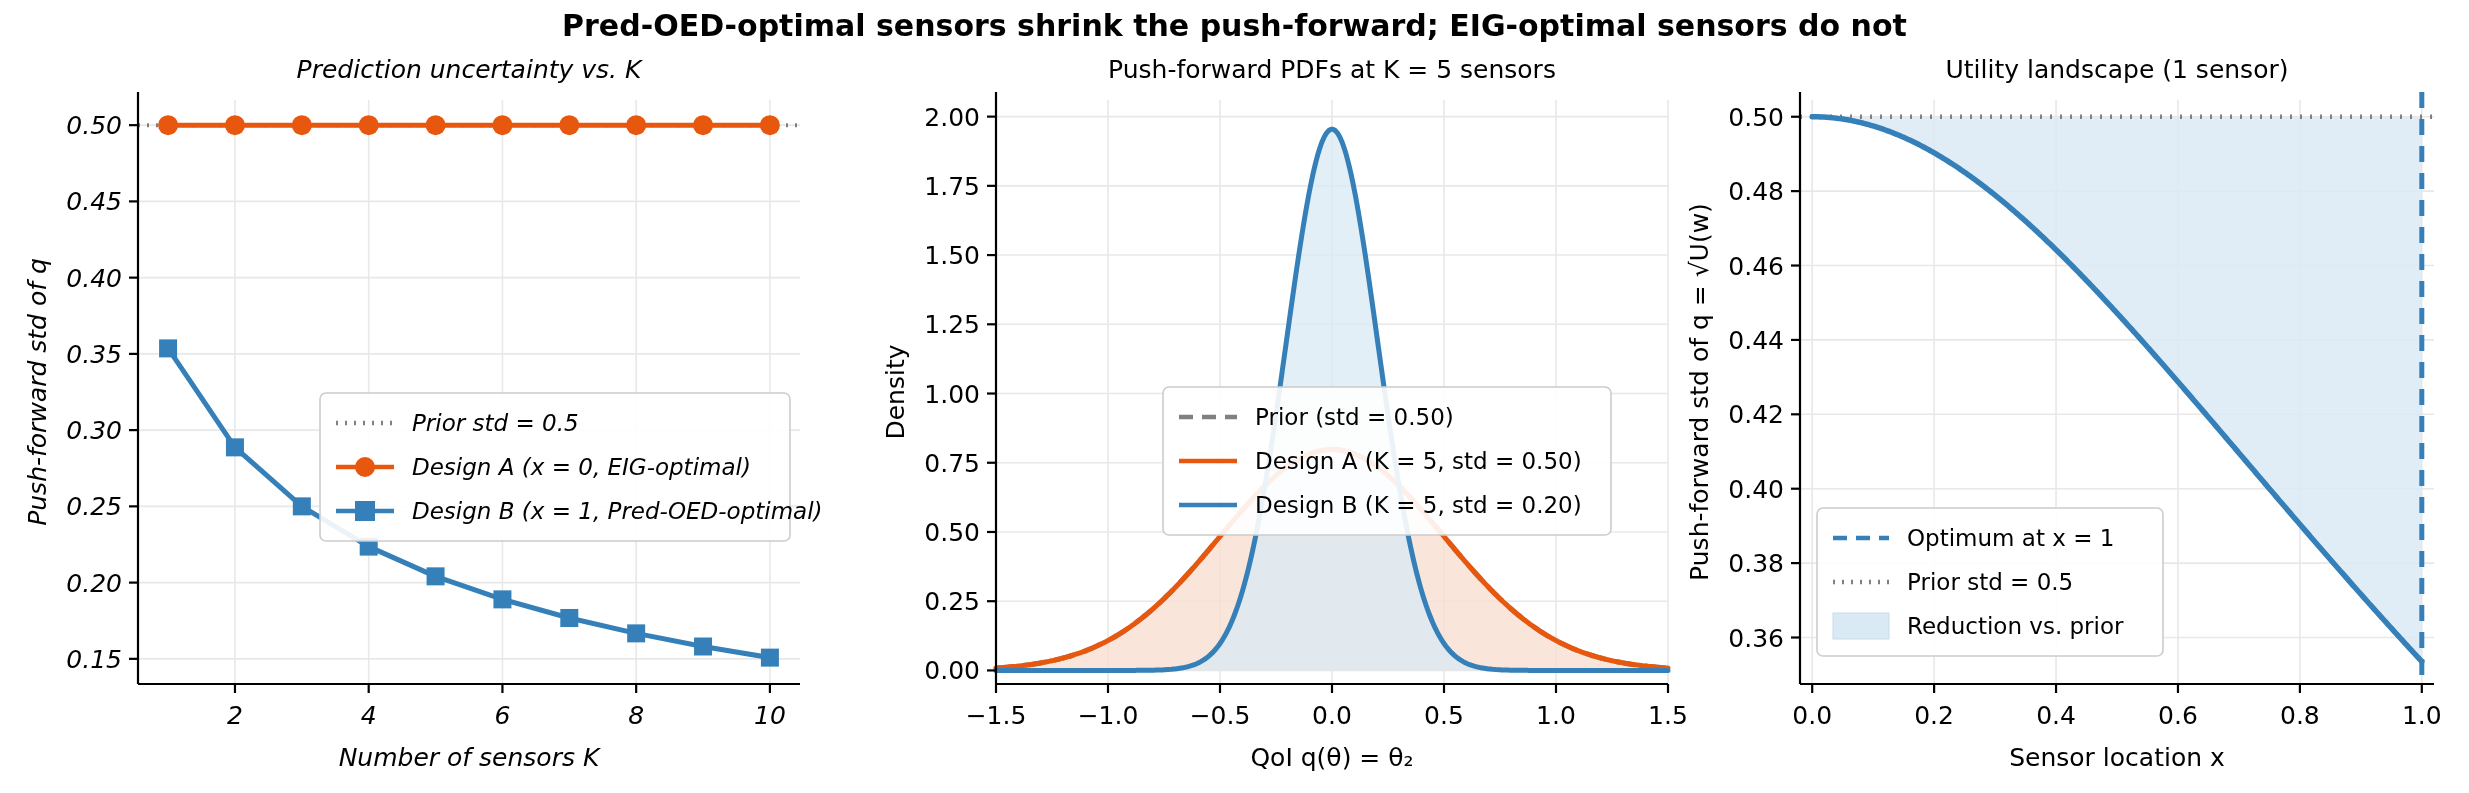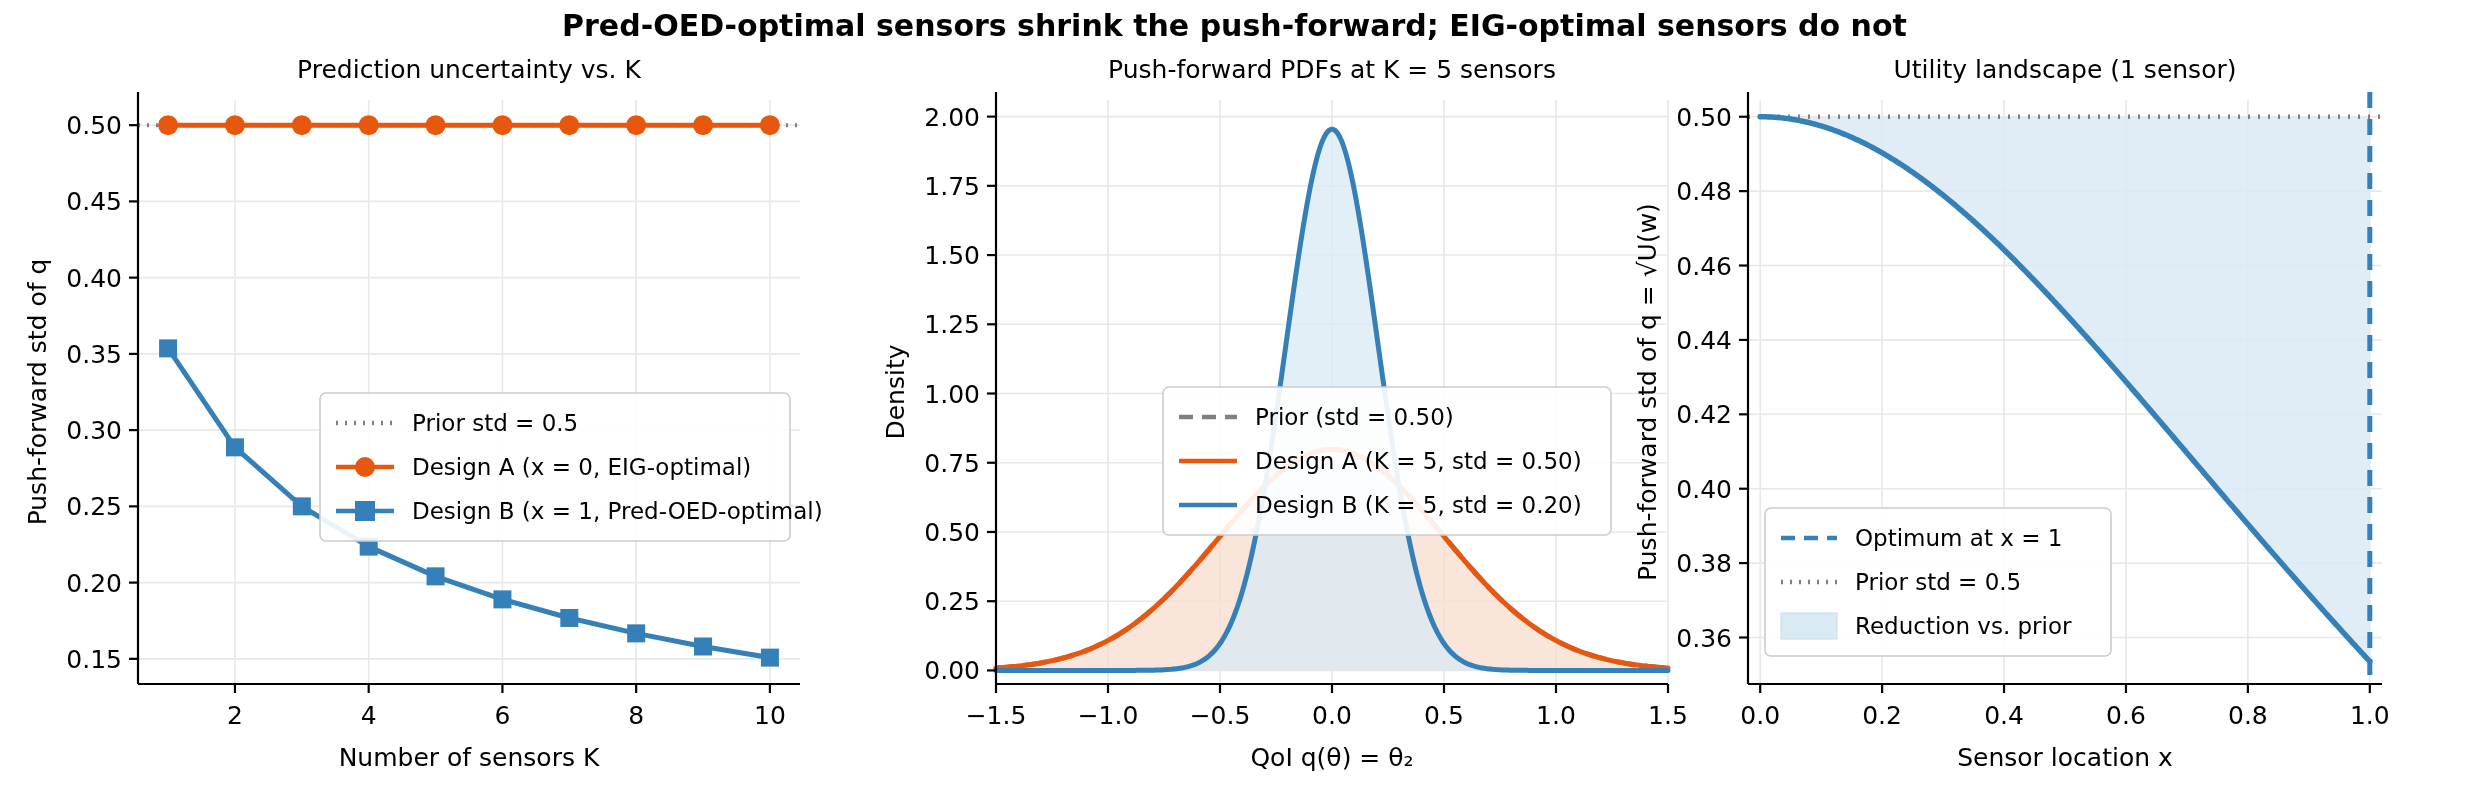--- a/index.html
+++ b/index.html
@@ -29,23 +29,23 @@
     font-weight: bold;
     color: #000000;
     font-family: "DejaVu Sans", sans-serif;
     letter-spacing: 0px;
   }
   .panel {
     position: absolute;
     top: 48px;
     height: 745px;
   }
-  #panel-1 { left: 0px;    width: 836px; }
+  #panel-1 { left: 0px;    width: 836px; font-style: italic; }
   #panel-2 { left: 868px;  width: 836px; }
-  #panel-3 { left: 1620px; width: 797px; }
+  #panel-3 { left: 1672px; width: 797px; }
   .panel svg { display: block; }
   text { font-family: "DejaVu Sans", sans-serif; fill: #000000; }
   .axis-title { font-size: 25px; }
   .tick-label { font-size: 25px; }
   .axis-label { font-size: 25px; }
   .legend-label { font-size: 23px; }
   .spine { stroke: #000000; stroke-width: 2.2; fill: none; }
   .gridline { stroke: #e8e8e8; stroke-width: 1.6; }
   .tickmark { stroke: #000000; stroke-width: 2.2; }
   .legend-box {

